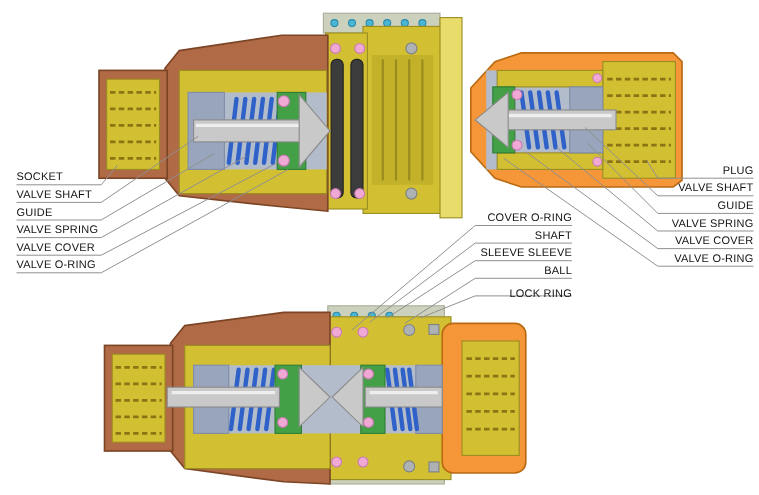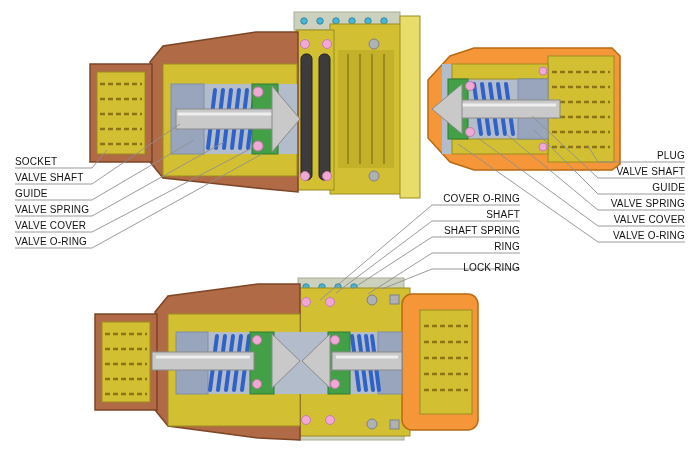--- a/index.html
+++ b/index.html
@@ -208,17 +208,17 @@
 
   <div class="label r" style="right:5px;top:150px">PLUG</div>
   <div class="label r" style="right:5px;top:166px">VALVE SHAFT</div>
   <div class="label r" style="right:5px;top:182px">GUIDE</div>
   <div class="label r" style="right:5px;top:198px">VALVE SPRING</div>
   <div class="label r" style="right:5px;top:214px">VALVE COVER</div>
   <div class="label r" style="right:5px;top:230px">VALVE O-RING</div>
 
   <div class="label r" style="right:170px;top:193px">COVER O-RING</div>
   <div class="label r" style="right:170px;top:209px">SHAFT</div>
-  <div class="label r" style="right:170px;top:225px">SHAFT SPRING</div>
-  <div class="label r" style="right:170px;top:241px">RING</div>
+  <div class="label r" style="right:170px;top:225px">SLEEVE SLEEVE</div>
+  <div class="label r" style="right:170px;top:241px">BALL</div>
   <div class="label r" style="right:170px;top:262px">LOCK RING</div>
 
 </div>
 
 </body></html>

